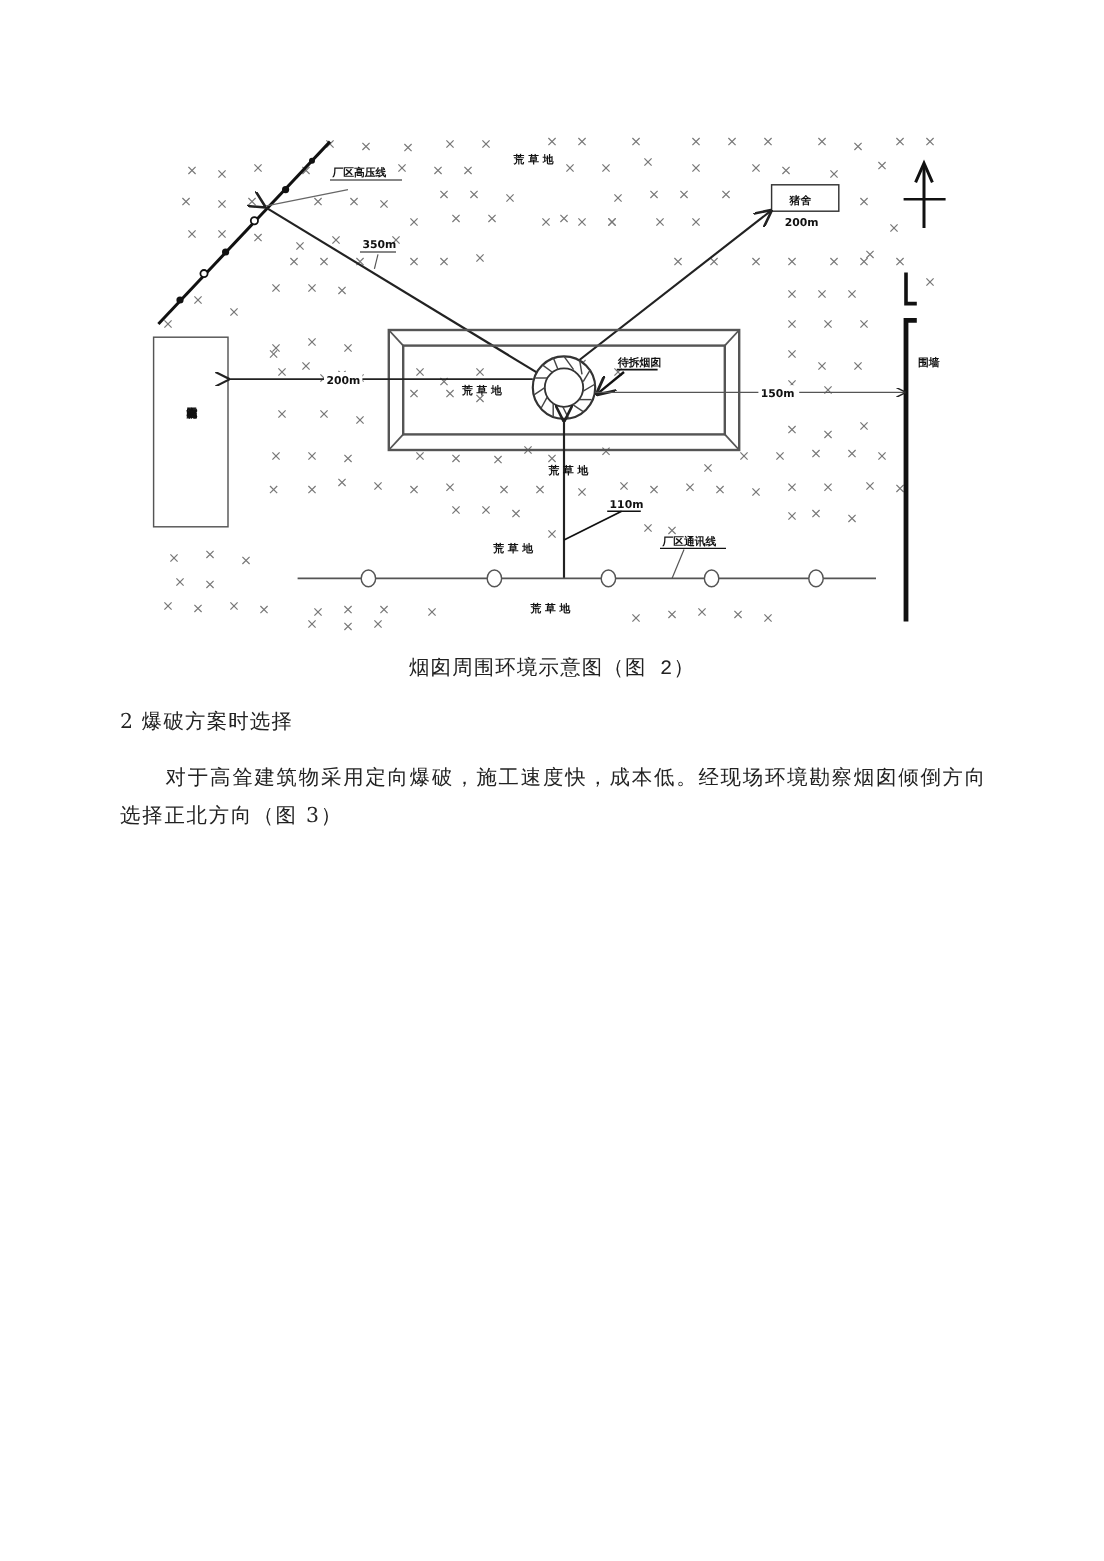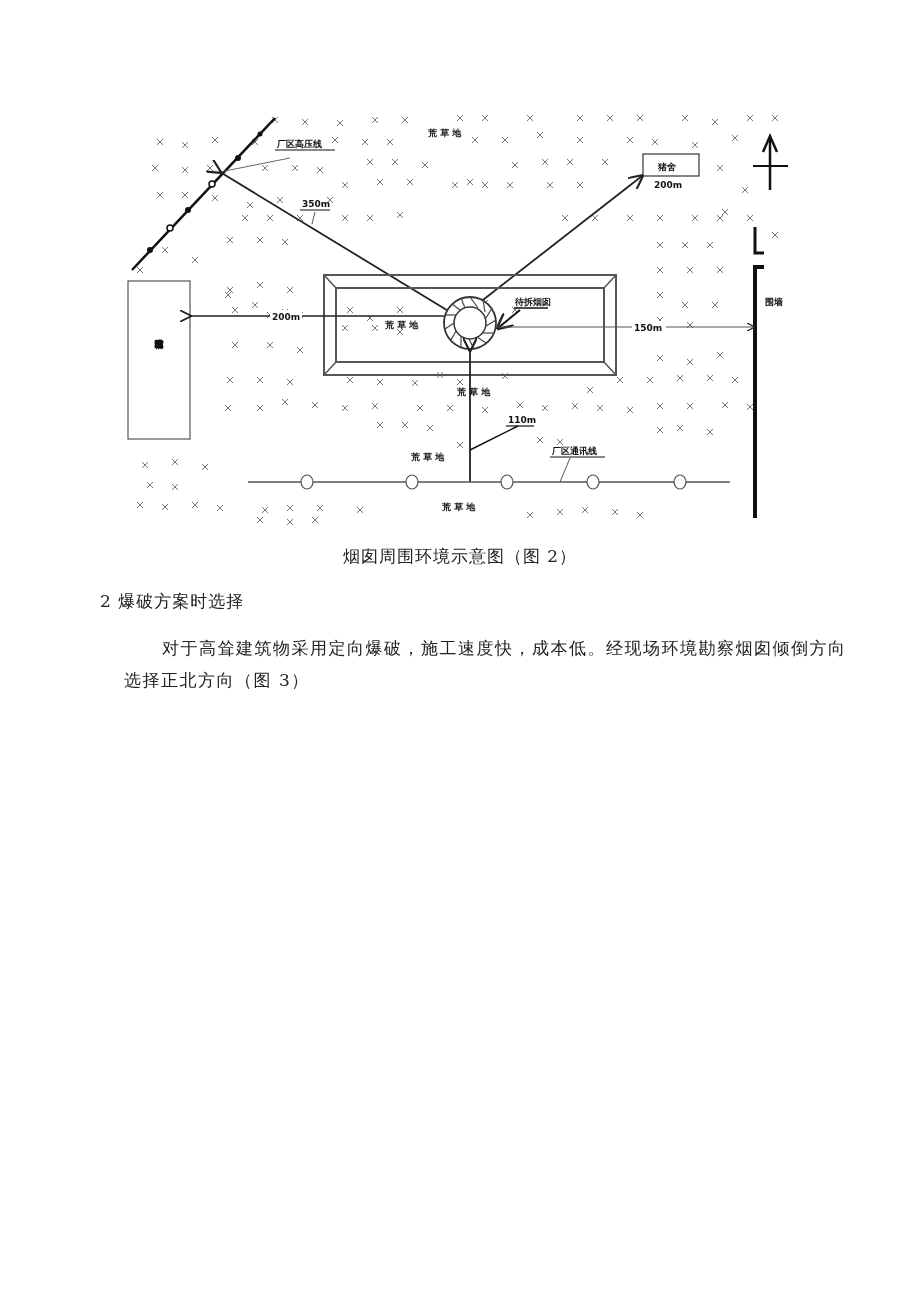--- a/index.html
+++ b/index.html
@@ -1,23 +1,23 @@
 <!DOCTYPE html>
 <html><head>
 <meta charset="utf-8">
 <style>
   html, body { margin: 0; padding: 0; background: #ffffff; }
   body { width: 920px; height: 1301px; position: relative; overflow: hidden;
          font-family: "DejaVu Serif", "Liberation Serif", serif; color: #222; }
   #diagram { position: absolute; left: 120px; top: 100px; width: 680px; height: 430px; }
   .caption { position: absolute; left: 0; width: 920px; top: 545px; text-align: center;
-             font-size: 17px; letter-spacing: 1px; color: #222; }
+             font-size: 17px; letter-spacing: 1px; color: #222; font-family: Liberation Mono, monospace; }
   .heading { position: absolute; left: 100px; top: 590px; font-size: 17px; letter-spacing: 1px; color: #222; text-align: right; }
   .para { position: absolute; left: 100px; top: 632px; width: 730px; font-size: 17px;
-          line-height: 32px; letter-spacing: 1.5px; color: #222; text-indent: 38px; margin-left: 24px; }
+          line-height: 32px; letter-spacing: 1.5px; color: #222; text-indent: 38px; }
   svg text { font-family: "DejaVu Sans", "Liberation Sans", sans-serif; }
   .lbl { font-size: 9px; font-weight: bold; fill: #111; }
   .grass { stroke: #777; stroke-width: 1; }
 </style>
 </head>
 <body>
 
 <div id="diagram">
 <svg width="680" height="430" viewBox="0 0 680 430" xmlns="http://www.w3.org/2000/svg">
   <defs>

